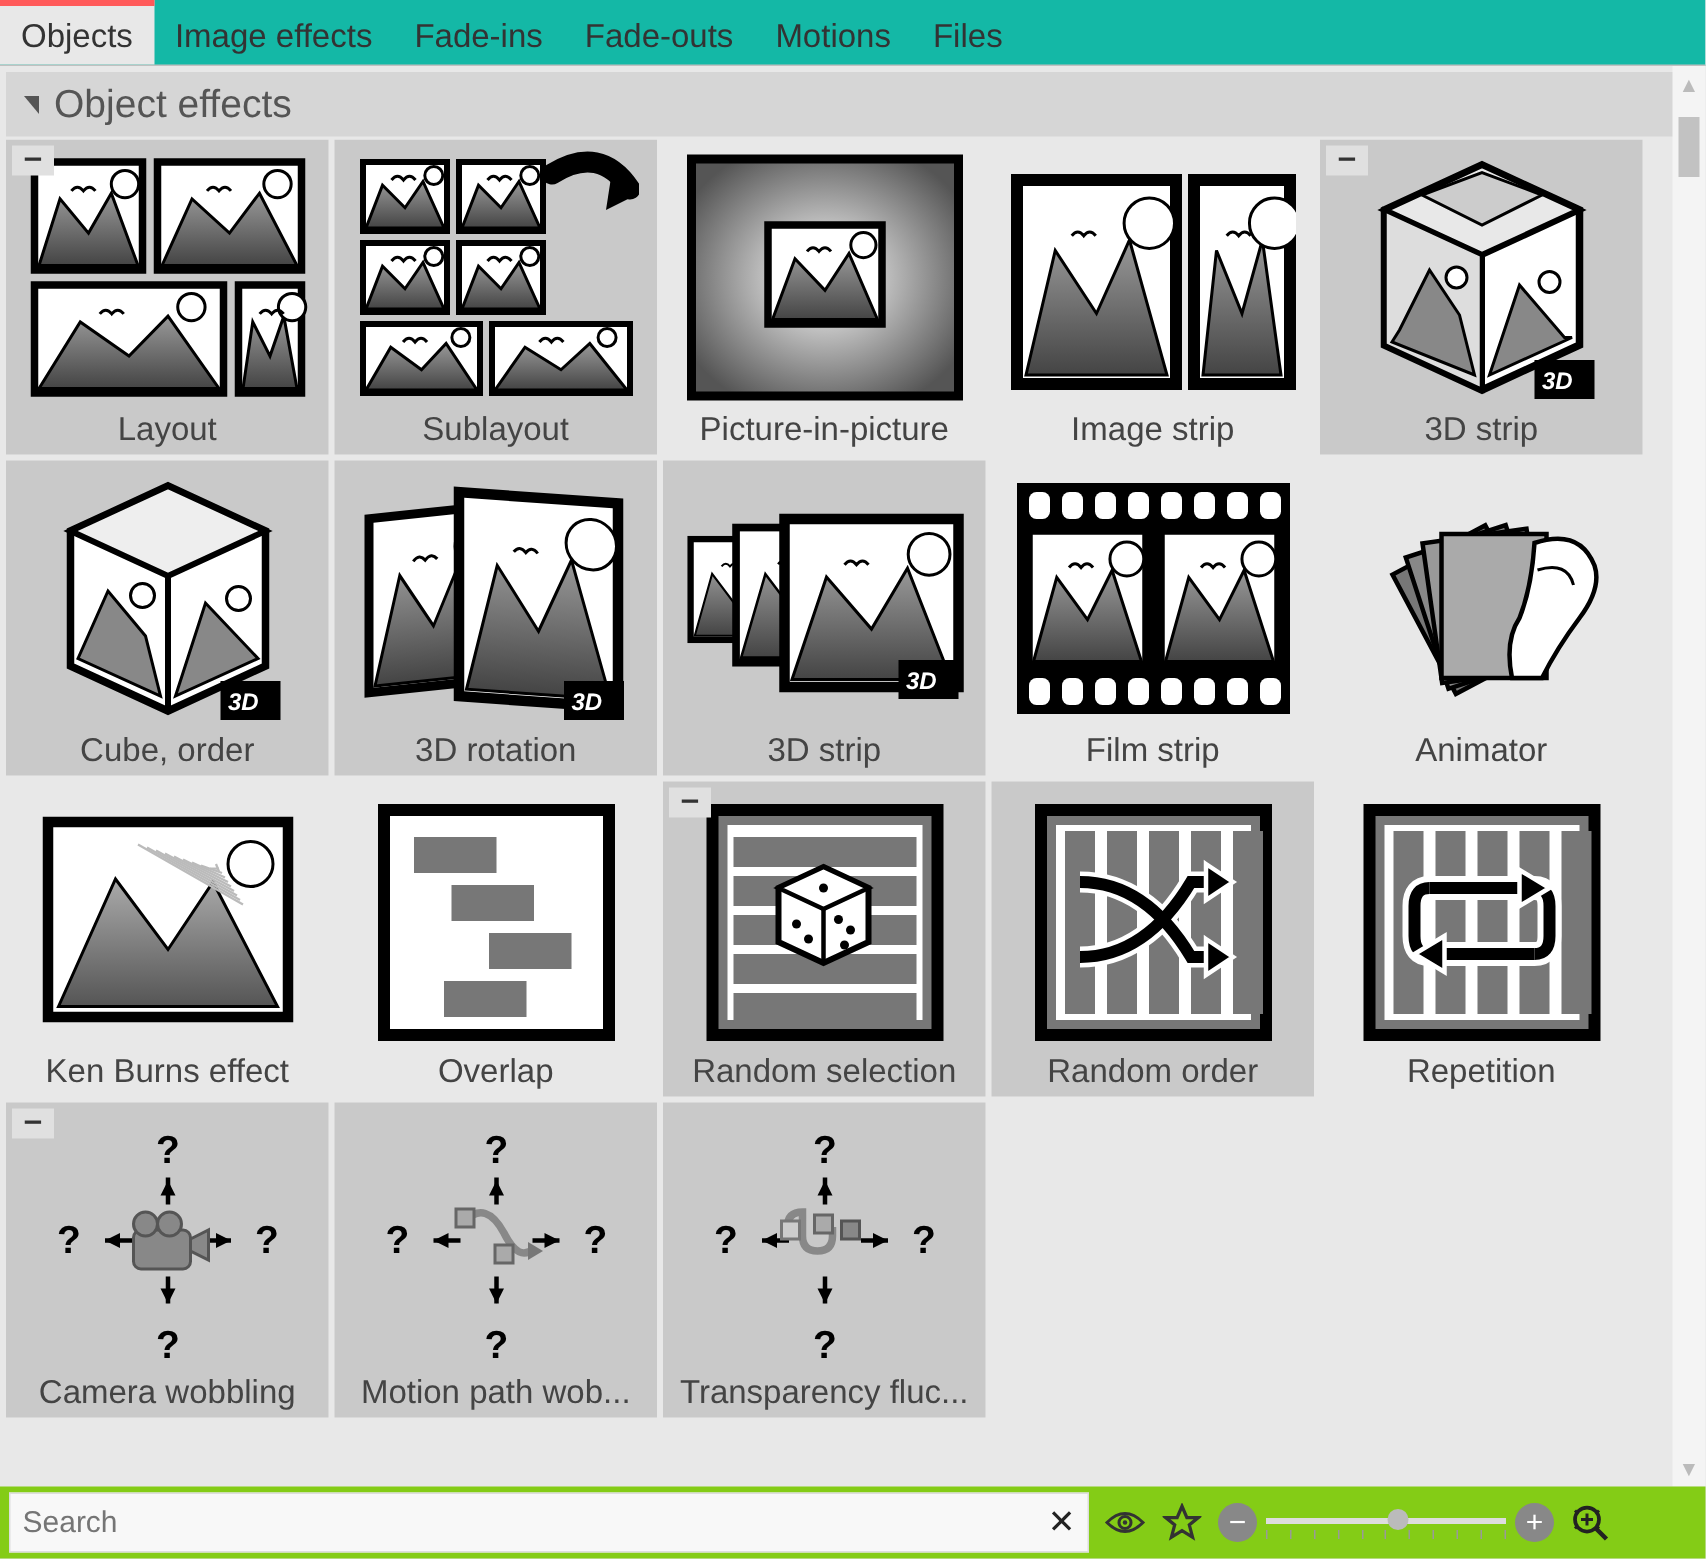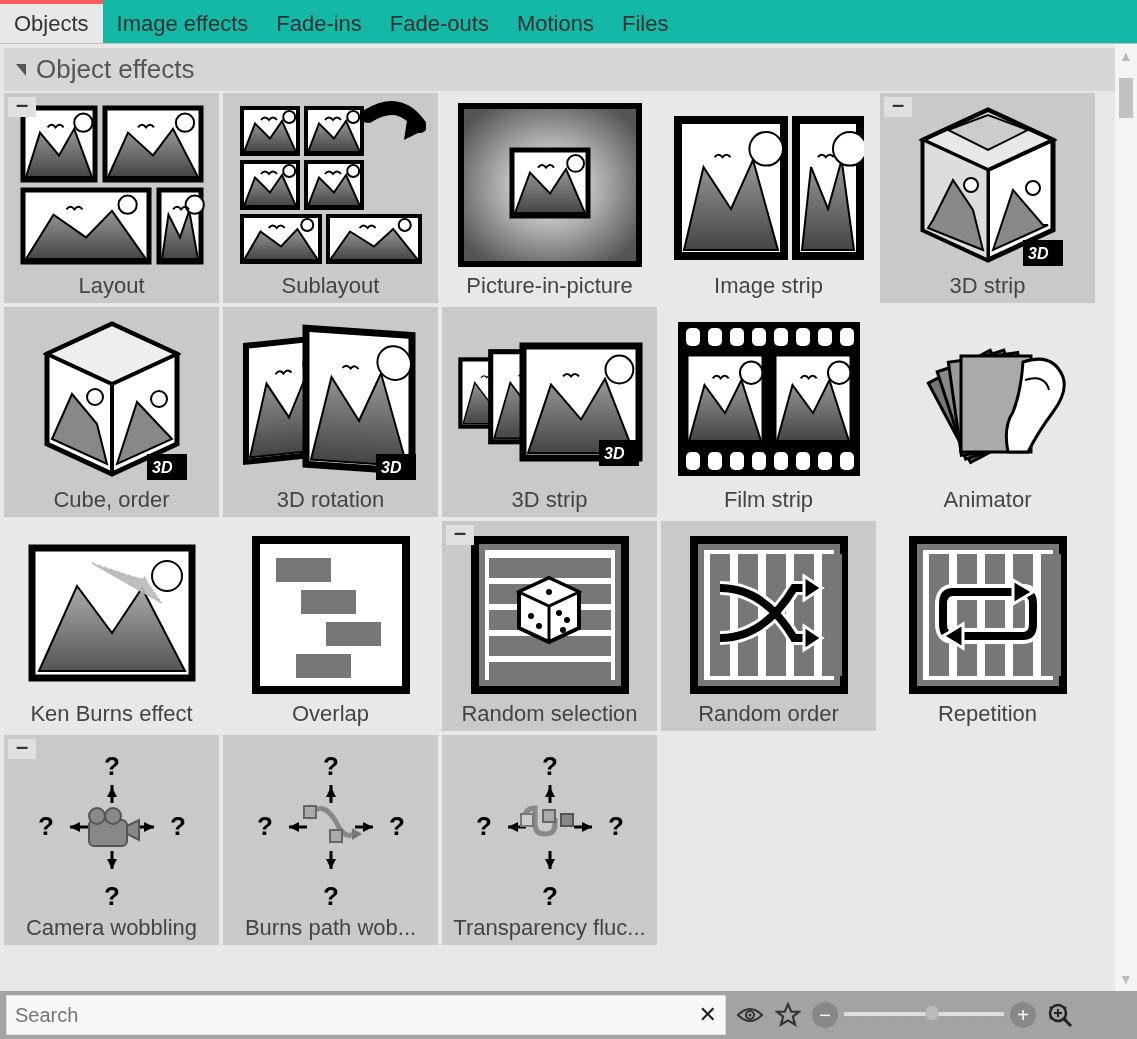--- a/index.html
+++ b/index.html
@@ -129,21 +129,21 @@
     position: absolute;
     top: 10px;
     width: 14px;
     height: 40px;
     background: #c2c2c2;
   }
   .footer {
     position: absolute;
     left: 0; right: 0; bottom: 0;
     height: 48px;
-    background: #a3a3a3;
+    background: #84cc16;
     display: flex;
     align-items: center;
     padding: 4px 6px;
     gap: 10px;
   }
   .search-box {
     flex: 0 0 720px;
     height: 40px;
     background: #f8f8f8;
     border: 1px solid #ddd;
@@ -791,21 +791,21 @@
             <path d="M127 80 L137 85 L127 90" fill="black"></path>
 
     <g transform="translate(68,62)">
     <path d="M6 10 Q20 -4 32 18 Q42 38 52 28" fill="none" stroke="#888" stroke-width="5"></path>
     <rect x="0" y="2" width="12" height="12" fill="#aaa" stroke="#666" stroke-width="2"></rect>
     <rect x="26" y="26" width="12" height="12" fill="#aaa" stroke="#666" stroke-width="2"></rect>
     <path d="M48 24 L58 30 L48 36 Z" fill="#777"></path>
     </g>
           </svg>
         </div>
-        <div class="cell-label">Burns path wob...</div>
+        <div class="cell-label">Motion path wob...</div>
       </div>
       <div class="cell shaded">
         <div class="thumb">
           <svg width="190" height="170">
   <text x="95" y="33" font-size="26" font-weight="bold" text-anchor="middle" font-family="Arial">?</text>
   <path d="M95 43 L95 61" stroke="black" stroke-width="3"></path>
             <path d="M90 55 L95 45 L100 55" fill="black"></path>
   <text x="95" y="163" font-size="26" font-weight="bold" text-anchor="middle" font-family="Arial">?</text>
   <path d="M95 109 L95 127" stroke="black" stroke-width="3"></path>
             <path d="M90 117 L95 127 L100 117" fill="black"></path>

